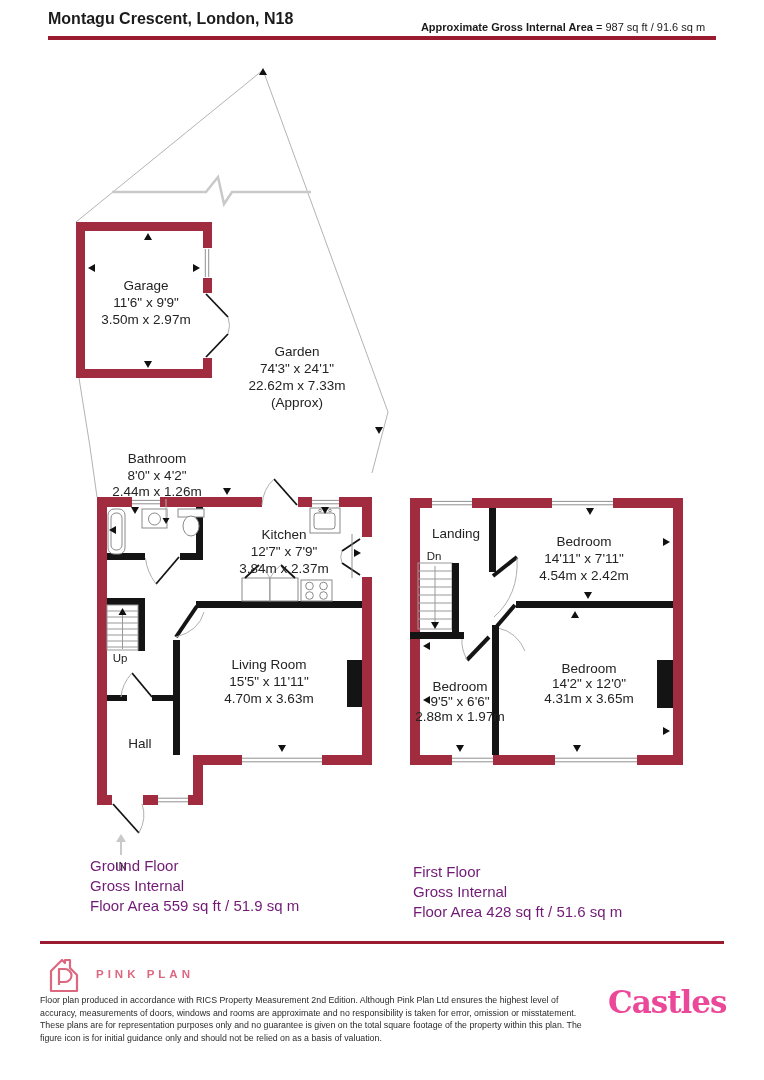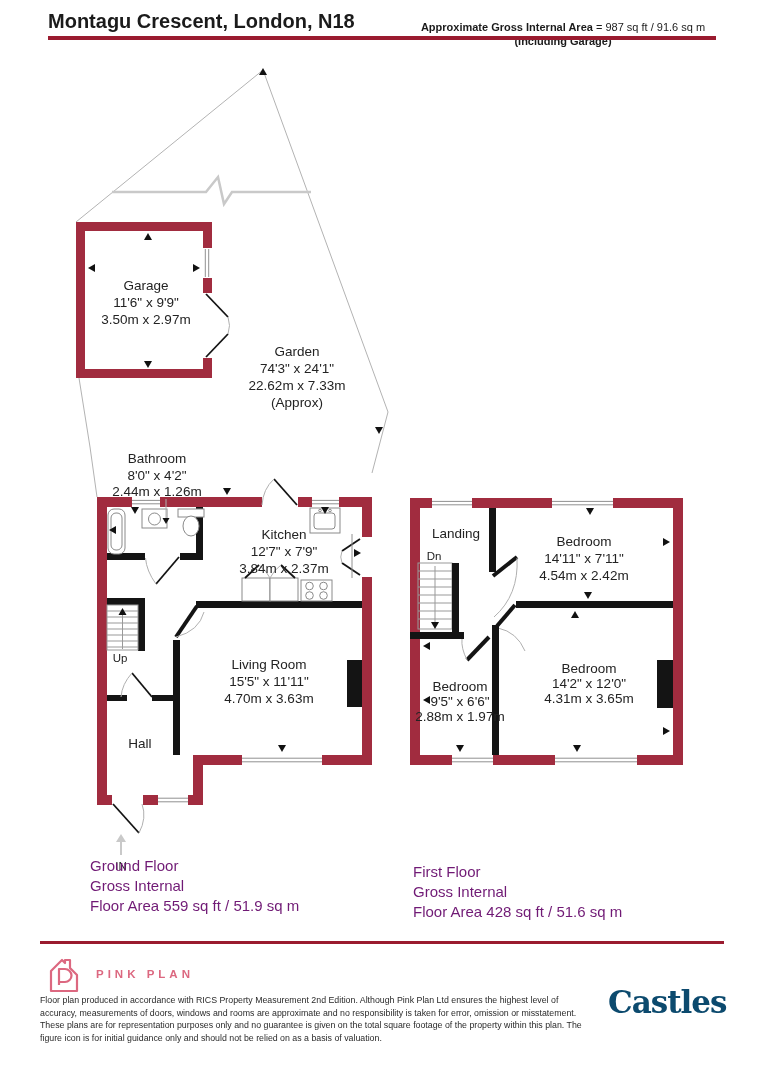--- a/index.html
+++ b/index.html
@@ -1,35 +1,35 @@
 <!DOCTYPE html>
 <html><head>
 <meta charset="utf-8">
 <style>
   html,body{margin:0;padding:0;background:#ffffff;}
   #page{position:relative;width:764px;height:1080px;background:#fff;overflow:hidden;
         font-family:"Liberation Sans",sans-serif;color:#232323;}
   .abs{position:absolute;}
   
-  #title{left:48px;top:10px;font-size:20px;font-weight:bold;color:#1b1b1b;}
+  #title{left:48px;top:10px;font-size:16px;font-weight:bold;color:#1b1b1b;}
   #areaBlock{left:408px;top:8px;width:310px;text-align:center;font-size:11px;line-height:13.5px;color:#1b1b1b;margin-top:13px;}
   #areaBlock .b{font-weight:bold;}
   .rule{background:#9A1B2F;}
   #ruleTop{left:48px;top:36px;width:668px;height:4px;}
   #ruleBottom{left:40px;top:941px;width:684px;height:3px;}
   
   .caption{font-size:15px;line-height:20px;color:#701a75;}
   #capGround{left:90px;top:856px;}
   #capFirst{left:413px;top:840px;margin-top:22px;}
   
   #brandRow{left:46px;top:954px;height:40px;display:flex;align-items:center;}
   #brandText{margin-left:14px;font-size:11.5px;font-weight:bold;letter-spacing:4px;color:#DC6880;}
   #disclaimer{left:40px;top:994px;width:545px;font-size:8.8px;line-height:12.6px;color:#2a2a2a;}
   #castles{left:608px;top:984px;font-family:"DejaVu Serif",serif;font-weight:bold;
-           font-size:31px;color:#0c4a6e;letter-spacing:-1px;}
+           font-size:31px;color:#ec4899;letter-spacing:-1px;}
   
   svg text{font-family:"Liberation Sans",sans-serif;fill:#232323;}
   .rm{font-size:13.5px;}
   .sm{font-size:11.5px;}
   .wallred{fill:#A12C3F;}
   .wallblk{fill:#141414;}
   .fix{stroke:#8a8a8a;fill:#ffffff;stroke-width:1;}
   .glz{stroke:#909090;stroke-width:1;}
   .arc{stroke:#b0b0b0;stroke-width:1;fill:none;}
   .leafT{stroke:#141414;stroke-width:4;}
@@ -263,21 +263,20 @@
       <path class="arr" d="M423,700 l7,-4 v8 z"></path>
       <path class="arr" d="M423,646 l7,-4 v8 z"></path>
       <path class="arr" d="M460,752 l4,-7 h-8 z"></path>
       <path class="arr" d="M577,752 l4,-7 h-8 z"></path>
     </g>
   </svg>
 
   <div class="abs" id="title">Montagu Crescent, London, N18</div>
   <div class="abs" id="areaBlock">
     <div><span class="b">Approximate Gross Internal Area</span><span> = 987 sq ft / 91.6 sq m</span></div>
-    <div class="b">(Including Garage)</div>
   </div>
   <div class="abs rule" id="ruleTop"></div>
 
   <div class="abs caption" id="capGround">
     <div>Ground Floor</div>
     <div>Gross Internal</div>
     <div>Floor Area 559 sq ft / 51.9 sq m</div>
   </div>
   <div class="abs caption" id="capFirst">
     <div>First Floor</div>

